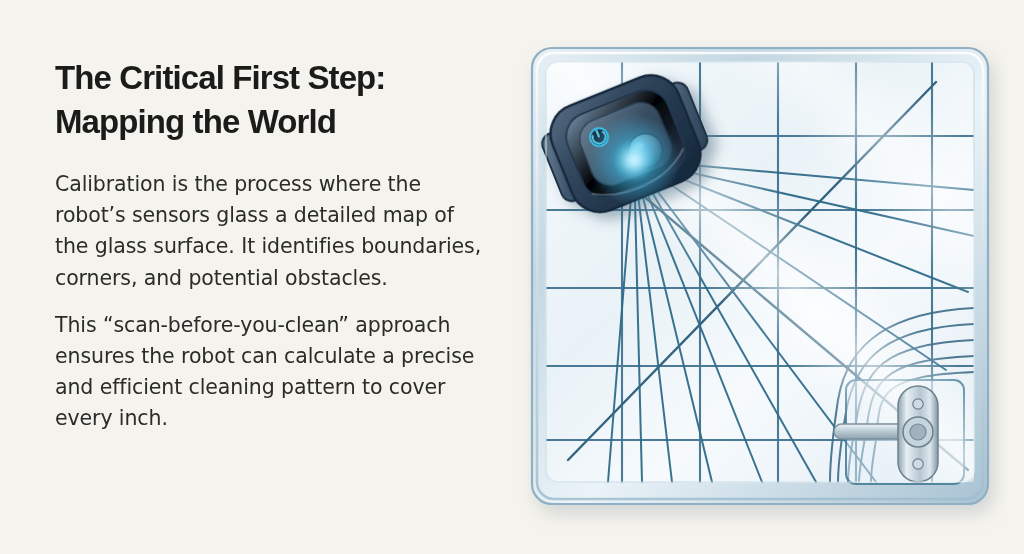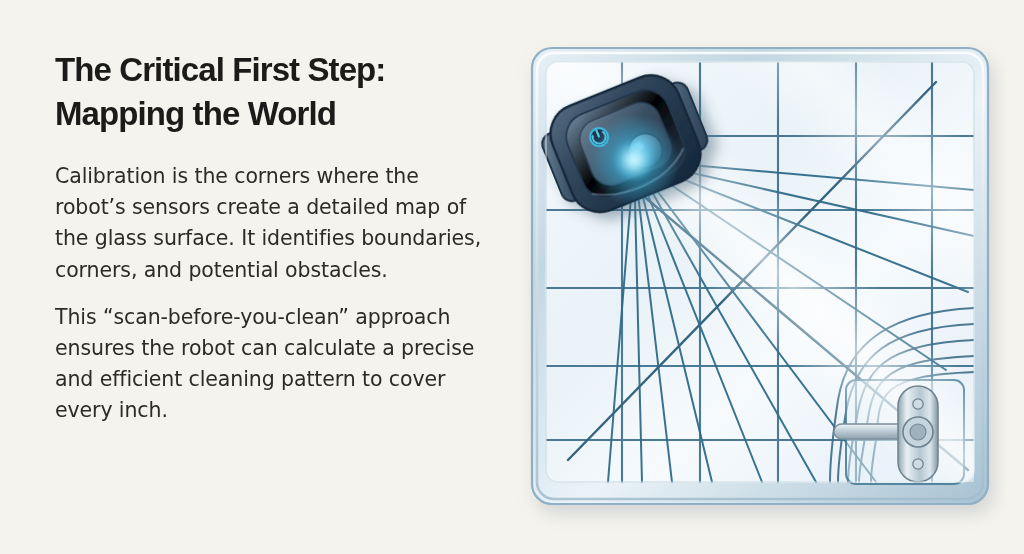--- a/index.html
+++ b/index.html
@@ -29,21 +29,21 @@
     width: 430px;
   }
 
   .headline {
     font-family: "Liberation Sans", sans-serif;
     font-weight: 700;
     font-size: 33px;
     line-height: 1.32;
     letter-spacing: -0.9px;
     color: #1b1b19;
-    margin: 4px 0 26px 0;
+    margin: 12px 0 26px 0;
     white-space: pre-line;
   }
 
   .para {
     font-family: "DejaVu Sans", sans-serif;
     font-size: 20.5px;
     line-height: 1.52;
     color: #2b2b29;
     margin: 0 0 16px 0;
     letter-spacing: -0.1px;
@@ -62,21 +62,21 @@
 </style>
 </head>
 <body>
 
 <div id="slide">
 
   <div class="text-col">
     <h1 class="headline">The Critical First Step:
 Mapping the World</h1>
 
-    <p class="para">Calibration is the corners where the robot’s sensors create a detailed map of the glass surface. It identifies boundaries, corners, and potential obstacles.</p>
+    <p class="para">Calibration is the process where the robot’s sensors glass a detailed map of the glass surface. It identifies boundaries, corners, and potential obstacles.</p>
 
     <p class="para">This “scan-before-you-clean” approach ensures the robot can calculate a precise and efficient cleaning pattern to cover every inch.</p>
   </div>
 
   <div class="illus">
     <svg viewBox="0 0 490 490" xmlns="http://www.w3.org/2000/svg">
       <defs>
 
         <linearGradient id="glassFill" x1="0" y1="0" x2="1" y2="1">
           <stop offset="0%" stop-color="#f4f9fc"></stop>

